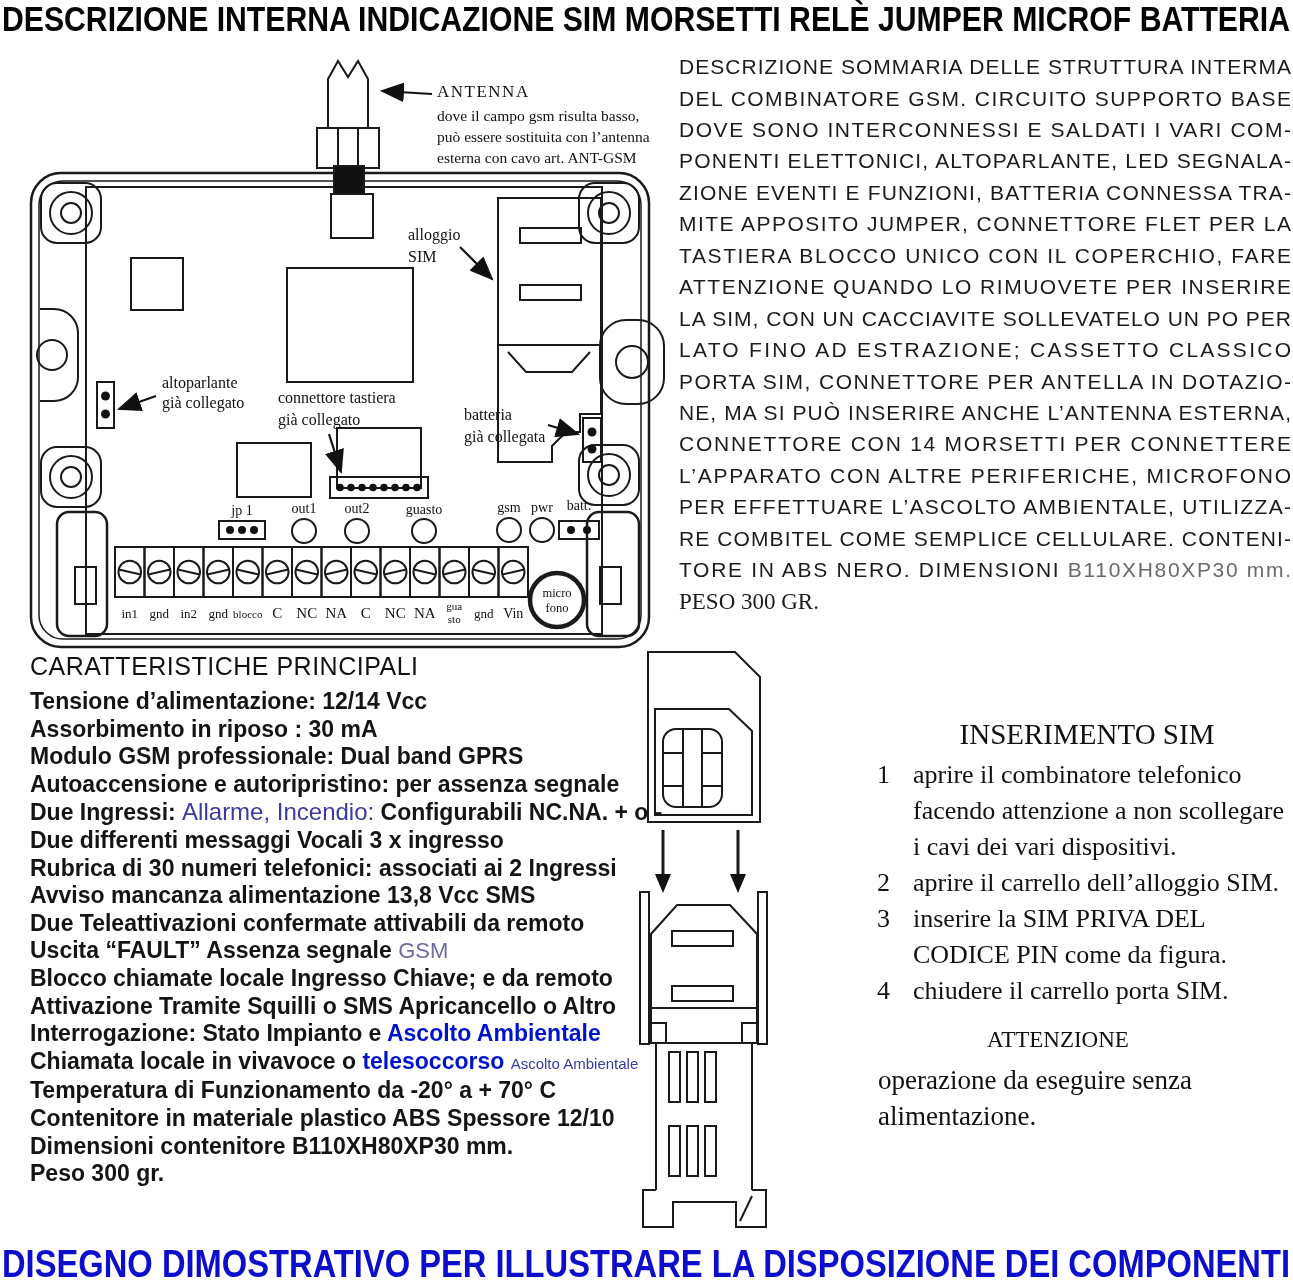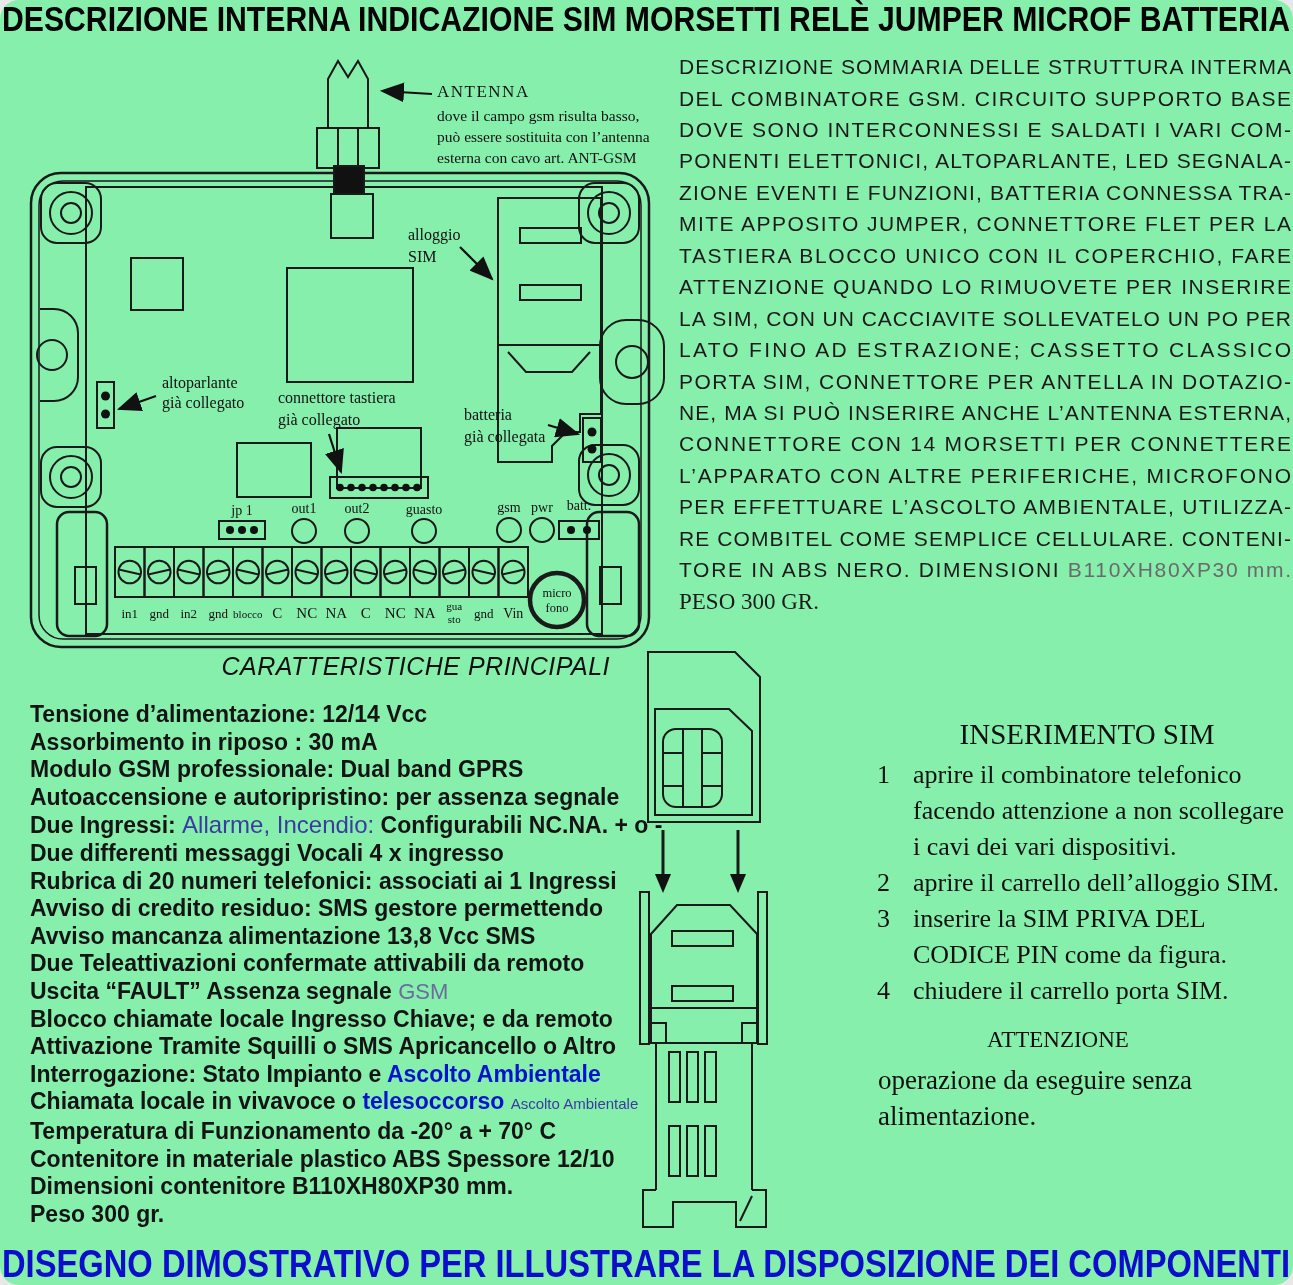--- a/index.html
+++ b/index.html
@@ -1,17 +1,17 @@
 <!DOCTYPE html>
 <html><head>
 <meta charset="utf-8">
 <style>
   html,body{margin:0;padding:0;background:#e8e8e8;}
-  .page{position:relative;width:1293px;height:1285px;background:#86efac;overflow:hidden;
-        font-family:"Liberation Sans",sans-serif;color:#111;border-radius:19px;}
+  .page{position:relative;width:1293px;height:1285px;background:#ffffff;overflow:hidden;
+        font-family:"Liberation Sans",sans-serif;color:#111;}
   svg{display:block;}
 
   
   .title-top{position:absolute;left:0;top:0;}
   .title-top text{font-family:"Liberation Sans",sans-serif;font-weight:700;font-size:35px;fill:#050505;}
   .title-bottom{position:absolute;left:0;top:1241px;}
   .title-bottom text{font-family:"Liberation Sans",sans-serif;font-weight:700;font-size:38px;fill:#0d0dcc;}
 
   
   .desc-svg{position:absolute;left:678px;top:44px;}
@@ -19,21 +19,21 @@
   .desc-svg .dim-val{fill:#6a6a6a;}
   .desc-svg .peso-line{font-family:"Liberation Serif",serif;font-size:23px;}
 
   
   .board-svg{position:absolute;left:0;top:0;}
   .sim-svg{position:absolute;left:620px;top:640px;}
   .dlabel{font-family:"Liberation Serif",serif;fill:#111;}
 
   
   .chars{position:absolute;left:30px;top:652px;width:615px;}
-  .chars-heading{width:580px;text-align:right;font-size:25px;letter-spacing:.5px;margin-bottom:20px;font-style:italic;}
+  .chars-heading{width:580px;text-align:left;font-size:25px;letter-spacing:.5px;margin-bottom:7px;}
   .spec-line{font-size:23px;line-height:27.6px;white-space:nowrap;font-weight:700;}
   .seg-b{font-weight:700;color:#141414;}
   .seg-bs{font-weight:400;color:#3a3aa0;font-size:24px;}
   .seg-bb{font-weight:700;color:#0013cc;}
   .seg-gg{font-weight:400;color:#6b6b9e;font-size:22px;}
   .seg-bt{font-weight:400;color:#3a3aa0;font-size:15px;}
 
   
   .sim-steps{position:absolute;left:842px;top:718px;width:432px;font-family:"Liberation Serif",serif;margin-left:29px;}
   .steps-heading{text-align:center;font-size:29px;margin-bottom:6px;}
@@ -284,23 +284,22 @@
   </svg>
 
   <div class="chars">
     <div class="chars-heading">CARATTERISTICHE PRINCIPALI</div>
     <div>
         <div class="spec-line"><span class="seg-b">Tensione d’alimentazione: 12/14 Vcc</span></div>
         <div class="spec-line"><span class="seg-b">Assorbimento in riposo : 30 mA</span></div>
         <div class="spec-line"><span class="seg-b">Modulo GSM professionale: Dual band GPRS</span></div>
         <div class="spec-line"><span class="seg-b">Autoaccensione e autoripristino: per assenza segnale</span></div>
         <div class="spec-line"><span class="seg-b">Due Ingressi: </span><span class="seg-bs">Allarme, Incendio:</span><span class="seg-b"> Configurabili NC.NA. + o -</span></div>
-        <div class="spec-line"><span class="seg-b">Due differenti messaggi Vocali 4 x ingresso</span></div>
-        <div class="spec-line"><span class="seg-b">Rubrica di 20 numeri telefonici: associati ai 1 Ingressi</span></div>
-        <div class="spec-line"><span class="seg-b">Avviso di credito residuo: SMS gestore permettendo</span></div>
+        <div class="spec-line"><span class="seg-b">Due differenti messaggi Vocali 3 x ingresso</span></div>
+        <div class="spec-line"><span class="seg-b">Rubrica di 30 numeri telefonici: associati ai 2 Ingressi</span></div>
         <div class="spec-line"><span class="seg-b">Avviso mancanza alimentazione 13,8 Vcc SMS</span></div>
         <div class="spec-line"><span class="seg-b">Due Teleattivazioni confermate attivabili da remoto</span></div>
         <div class="spec-line"><span class="seg-b">Uscita “FAULT” Assenza segnale </span><span class="seg-gg">GSM</span></div>
         <div class="spec-line"><span class="seg-b">Blocco chiamate locale Ingresso Chiave; e da remoto</span></div>
         <div class="spec-line"><span class="seg-b">Attivazione Tramite Squilli o SMS Apricancello o Altro</span></div>
         <div class="spec-line"><span class="seg-b">Interrogazione: Stato Impianto e </span><span class="seg-bb">Ascolto Ambientale</span></div>
         <div class="spec-line"><span class="seg-b">Chiamata locale in vivavoce o </span><span class="seg-bb">telesoccorso</span><span class="seg-b"> </span><span class="seg-bt">Ascolto Ambientale</span></div>
         <div class="spec-line"><span class="seg-b">Temperatura di Funzionamento da -20° a + 70° C</span></div>
         <div class="spec-line"><span class="seg-b">Contenitore in materiale plastico ABS Spessore 12/10</span></div>
         <div class="spec-line"><span class="seg-b">Dimensioni contenitore B110XH80XP30 mm.</span></div>

